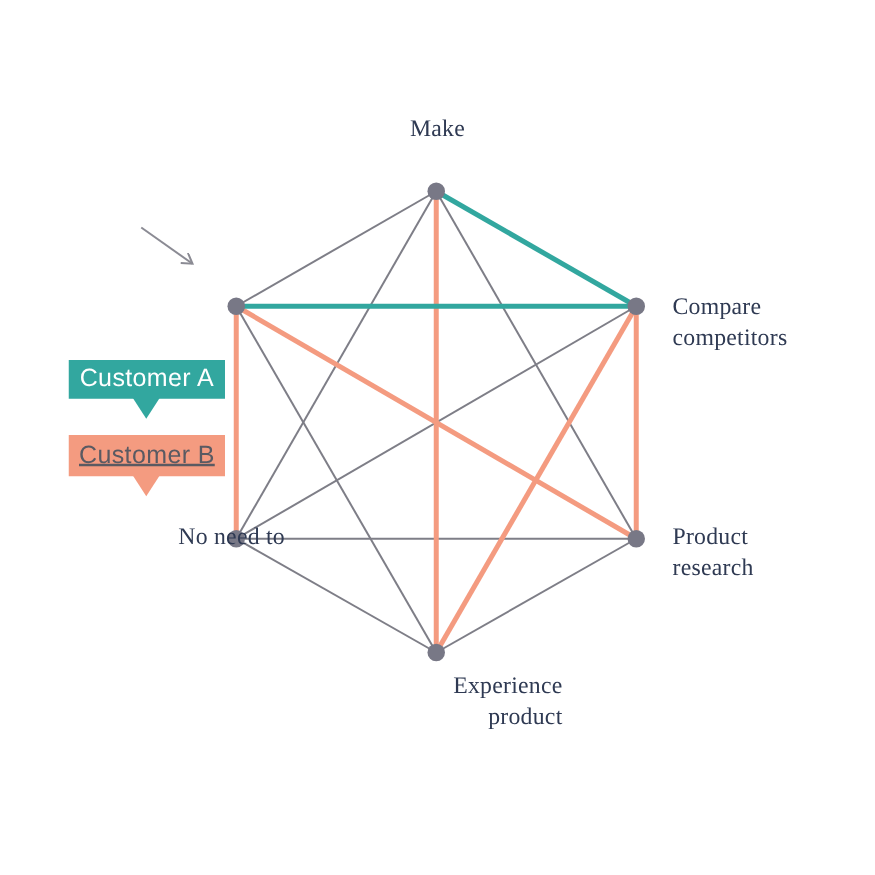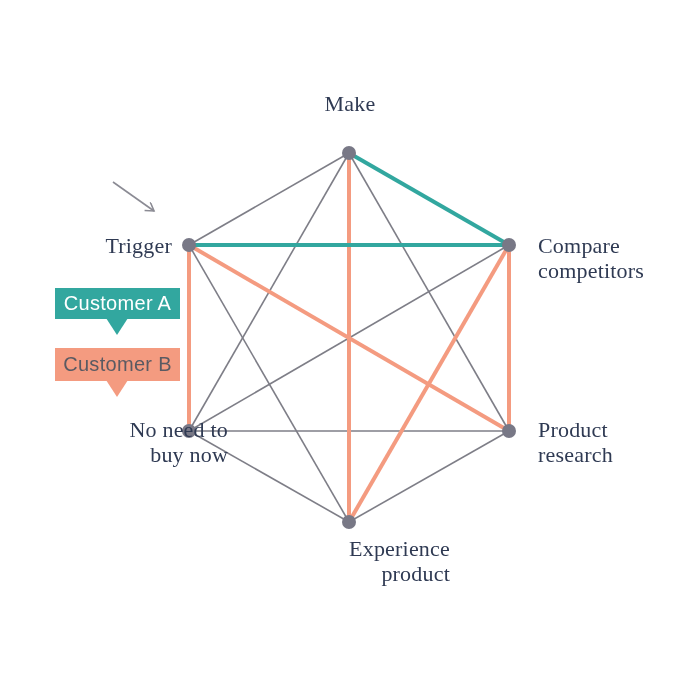--- a/index.html
+++ b/index.html
@@ -2,21 +2,21 @@
 <html><head>
 <meta charset="utf-8">
 <style>
   html,body{margin:0;padding:0;background:#ffffff;}
   .stage{
     position:relative;width:700px;height:700px;background:#ffffff;
     overflow:hidden;font-family:"Liberation Serif",serif;
   }
   .stage svg{position:absolute;left:0;top:0;}
   .node-label{
-    position:absolute;font-size:22px;line-height:25px;
+    position:absolute;font-size:19px;line-height:25px;
     color:var(--label-color,#2f3a53);letter-spacing:0.2px;font-family:Liberation Serif, serif;
   }
   .node-label span{display:block;}
   #lbl-make-purchase{left:250px;top:91px;width:200px;text-align:center;}
   #lbl-compare-competitors{left:538px;top:233px;width:170px;text-align:left;}
   #lbl-product-research{left:538px;top:417px;width:170px;text-align:left;}
   #lbl-experience-product{left:250px;top:536px;width:200px;text-align:right;}
   #lbl-no-need{left:28px;top:417px;width:200px;text-align:right;}
   #lbl-trigger{left:0px;top:233px;width:172px;text-align:right;}
   .legend-item{
@@ -88,29 +88,25 @@
   <div class="node-label" id="lbl-product-research">
     <span>Product</span>
     <span>research</span>
   </div>
   <div class="node-label" id="lbl-experience-product">
     <span>Experience</span>
     <span>product</span>
   </div>
   <div class="node-label" id="lbl-no-need">
     <span>No need to</span>
-    <span>buy now</span>
-  </div>
-  <div class="node-label" id="lbl-trigger">
-    <span>Trigger</span>
   </div>
 
   <div class="legend-item" id="legend-a" style="background: rgb(50, 167, 159); color: rgb(255, 255, 255);">
     <span>Customer A</span>
   </div>
   <div class="legend-tail" id="tail-a" style="border-top-color: rgb(50, 167, 159);"></div>
 
-  <div class="legend-item" id="legend-b" style="background: rgb(244, 155, 128); color: rgb(90, 90, 98);">
+  <div class="legend-item" id="legend-b" style="background: rgb(244, 155, 128); color: rgb(90, 90, 98); text-decoration: underline;">
     <span>Customer B</span>
   </div>
   <div class="legend-tail" id="tail-b" style="border-top-color: rgb(244, 155, 128);"></div>
 
 </div>
 
 </body></html>

